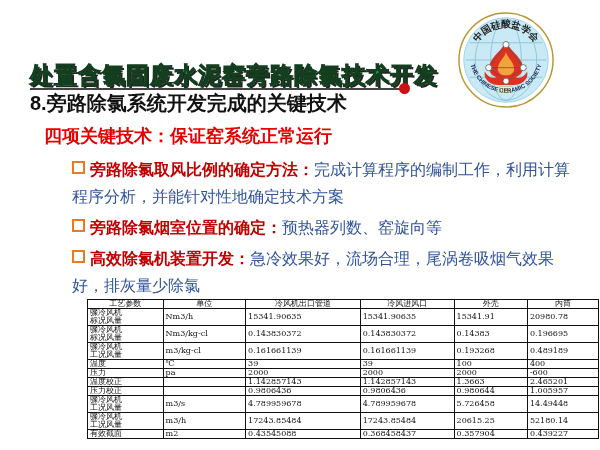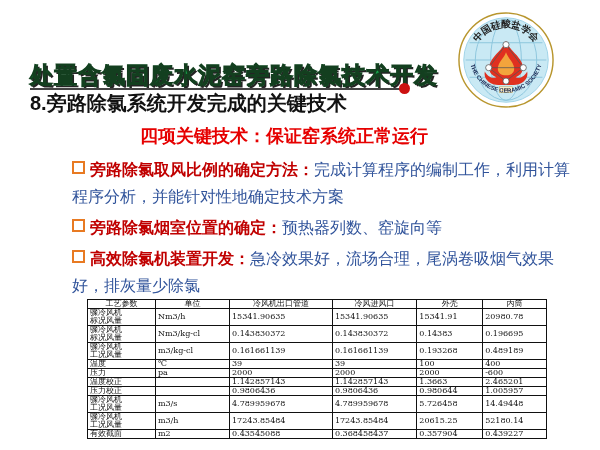--- a/index.html
+++ b/index.html
@@ -22,37 +22,37 @@
   .divider-dot{
     position:absolute;left:399px;top:83px;width:11px;height:11px;
     border-radius:50%;background:#cc1111;
   }
   .heading{
     position:absolute;left:30px;top:90px;width:470px;
     font-size:20px;font-weight:bold;color:#121212;white-space:nowrap;
   }
   .subtitle{
     position:absolute;left:44px;top:124px;width:480px;
-    font-size:18px;font-weight:bold;color:#e60000;white-space:nowrap;text-align:center;
+    font-size:18px;font-weight:bold;color:#e60000;white-space:nowrap;
   }
   .bullets{
     position:absolute;left:72px;top:156px;width:500px;
     font-size:16px;line-height:27px;
   }
   .bullet{margin:0 0 4px 0;}
   .bullet-square{
     display:inline-block;width:9px;height:9px;
     border:2.5px solid #e87a22;background:#fff;
     margin-right:5px;vertical-align:1px;
   }
   .bullet-lead{font-weight:bold;color:#c00000;}
   .bullet-body{color:#31549b;}
   
   .data-table{
-    position:absolute;left:87px;top:299px;width:460px;
+    position:absolute;left:87px;top:299px;width:512px;
     border-collapse:collapse;table-layout:fixed;
     font-family:"DejaVu Serif",serif;font-size:8px;line-height:8px;
     color:#111;
   }
   .data-table th,.data-table td{
     border:1px solid #111;padding:0 2px;height:8px;
     white-space:pre-line;overflow:hidden;font-weight:normal;
   }
   .data-table th{text-align:center;}
   .data-table td.c-num{text-align:left;}

